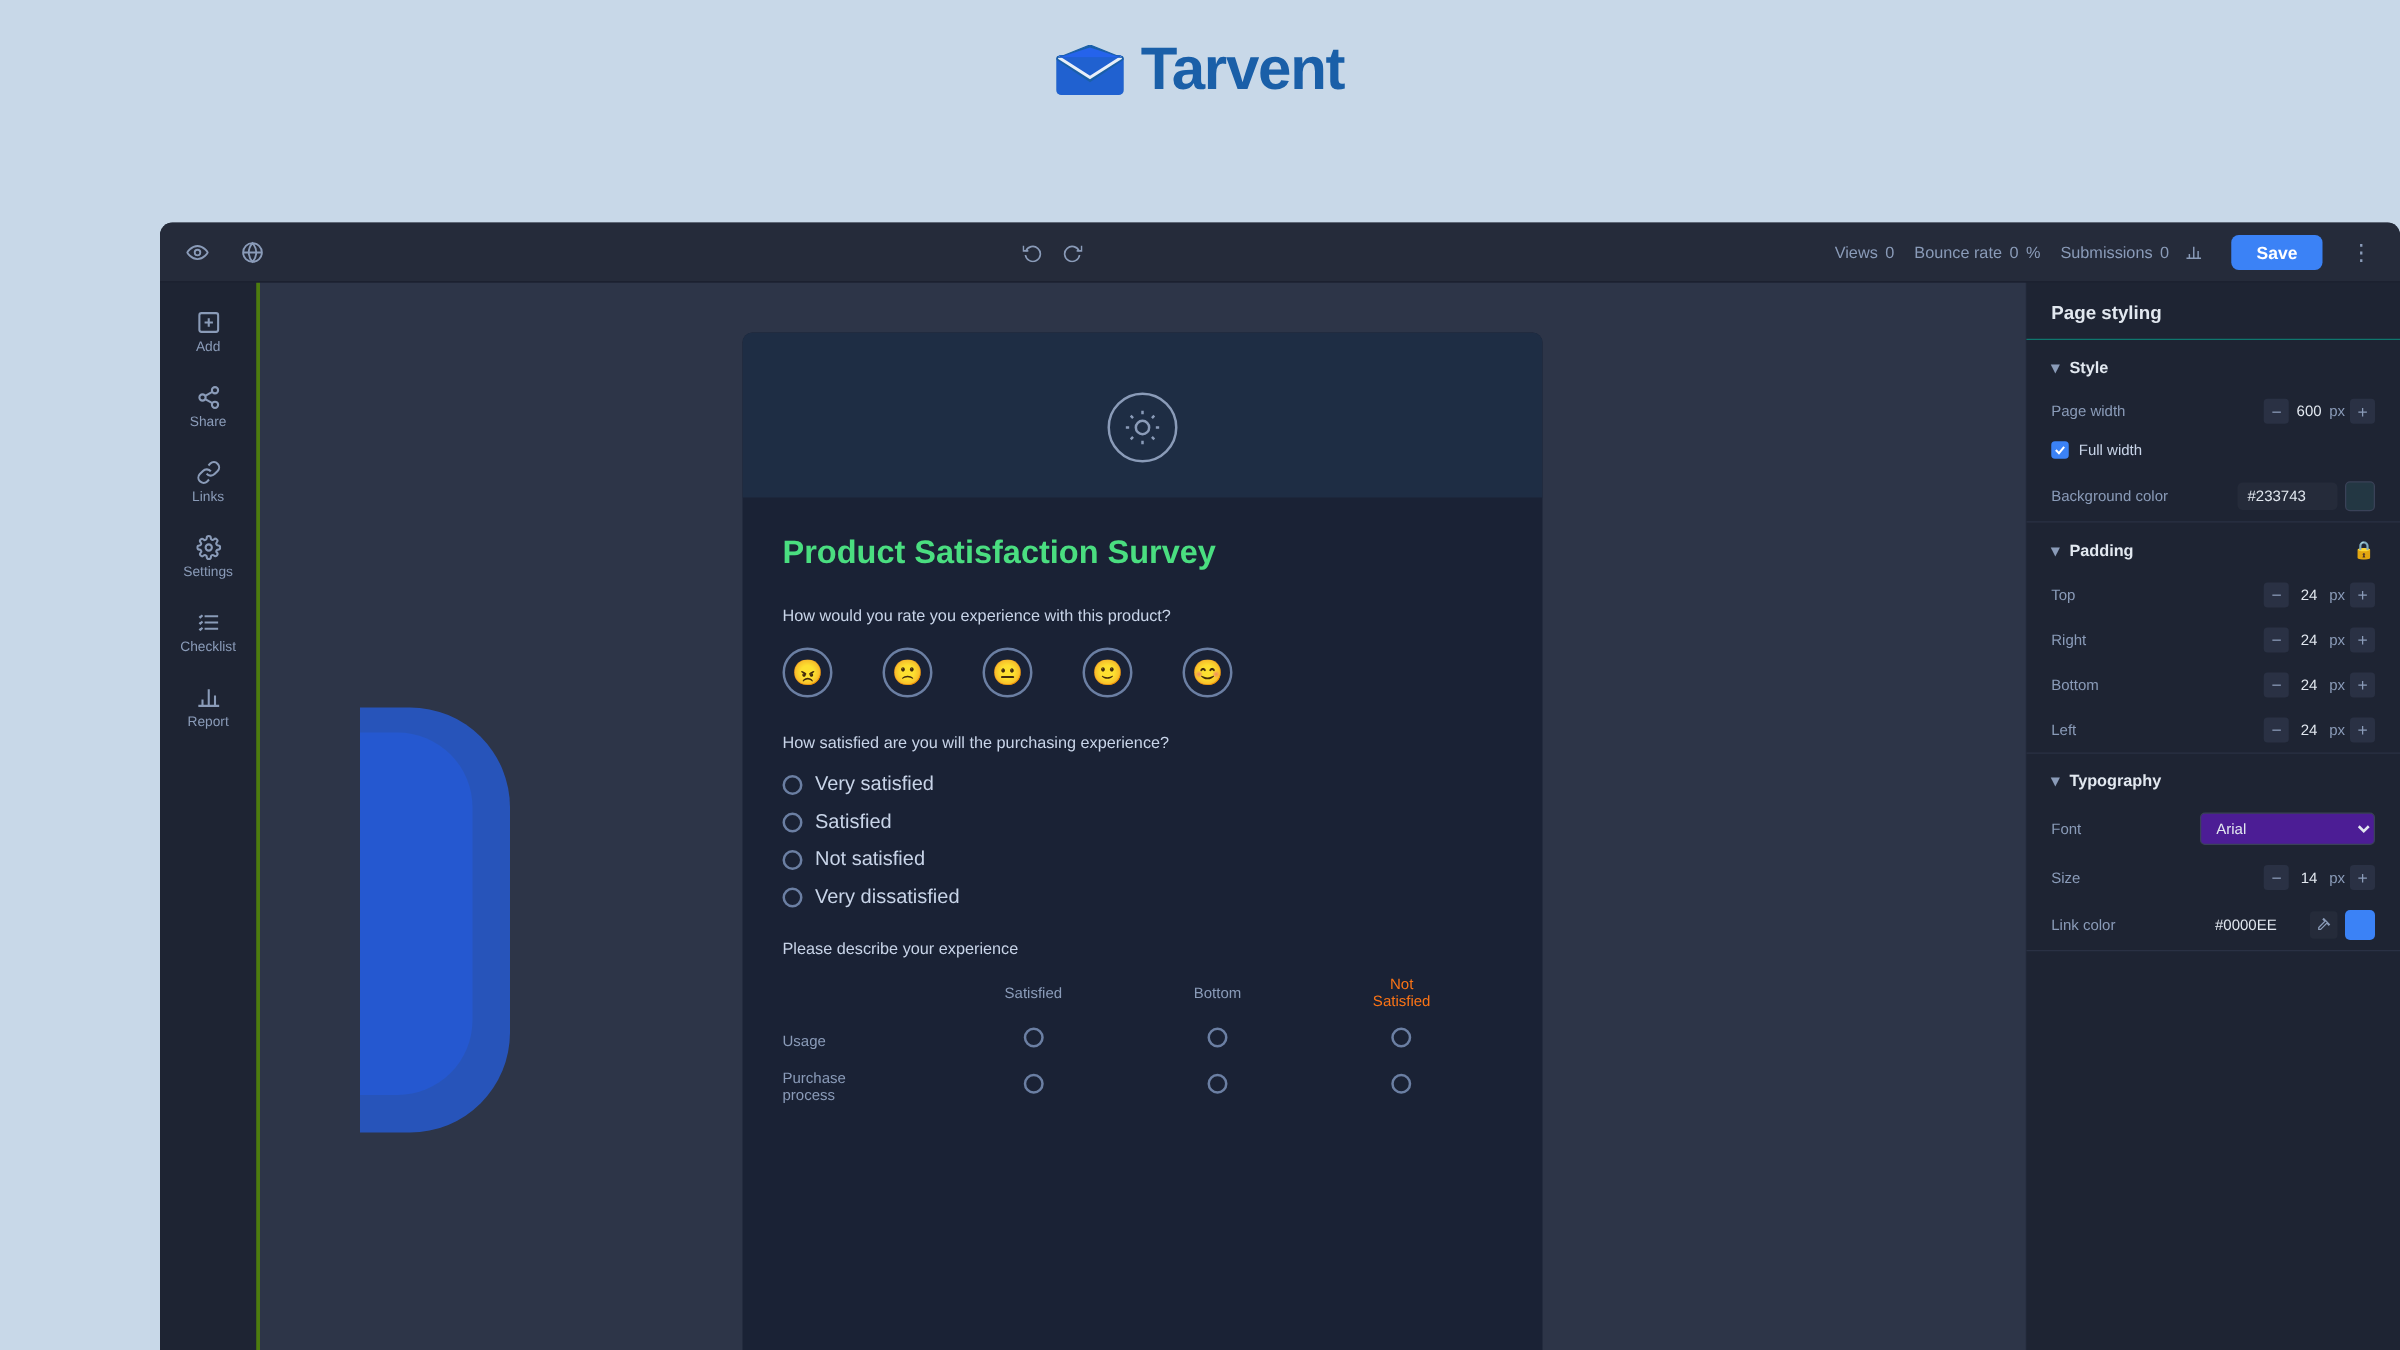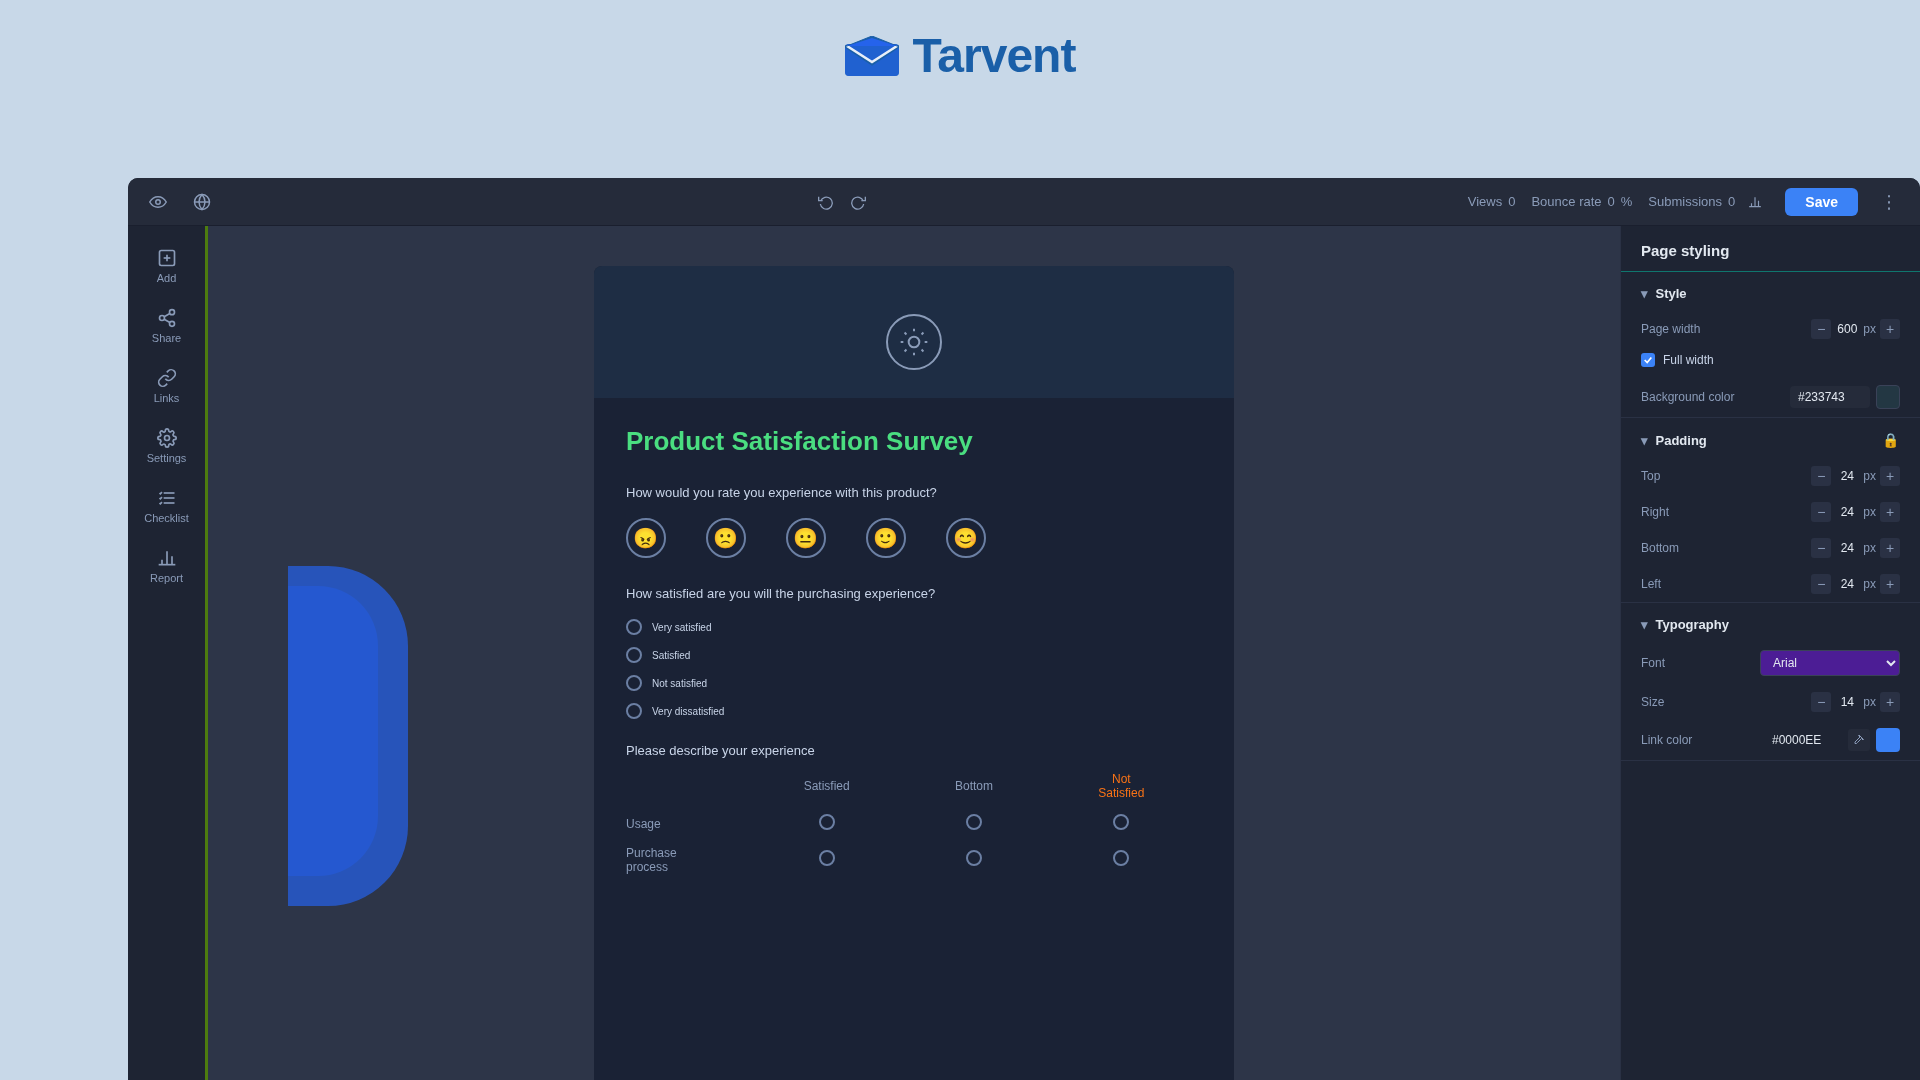--- a/index.html
+++ b/index.html
@@ -248,21 +248,21 @@
       display: flex;
       flex-direction: column;
       gap: 12px;
       margin-bottom: 24px;
     }
     .radio-item {
       display: flex;
       align-items: center;
       gap: 10px;
       color: #c8d4e8;
-      font-size: 10px;
+      font-size: 16px;
     }
     .radio-circle {
       width: 16px;
       height: 16px;
       border-radius: 50%;
       border: 2px solid #6b7fa3;
       background: transparent;
       flex-shrink: 0;
     }
     .section-title {

